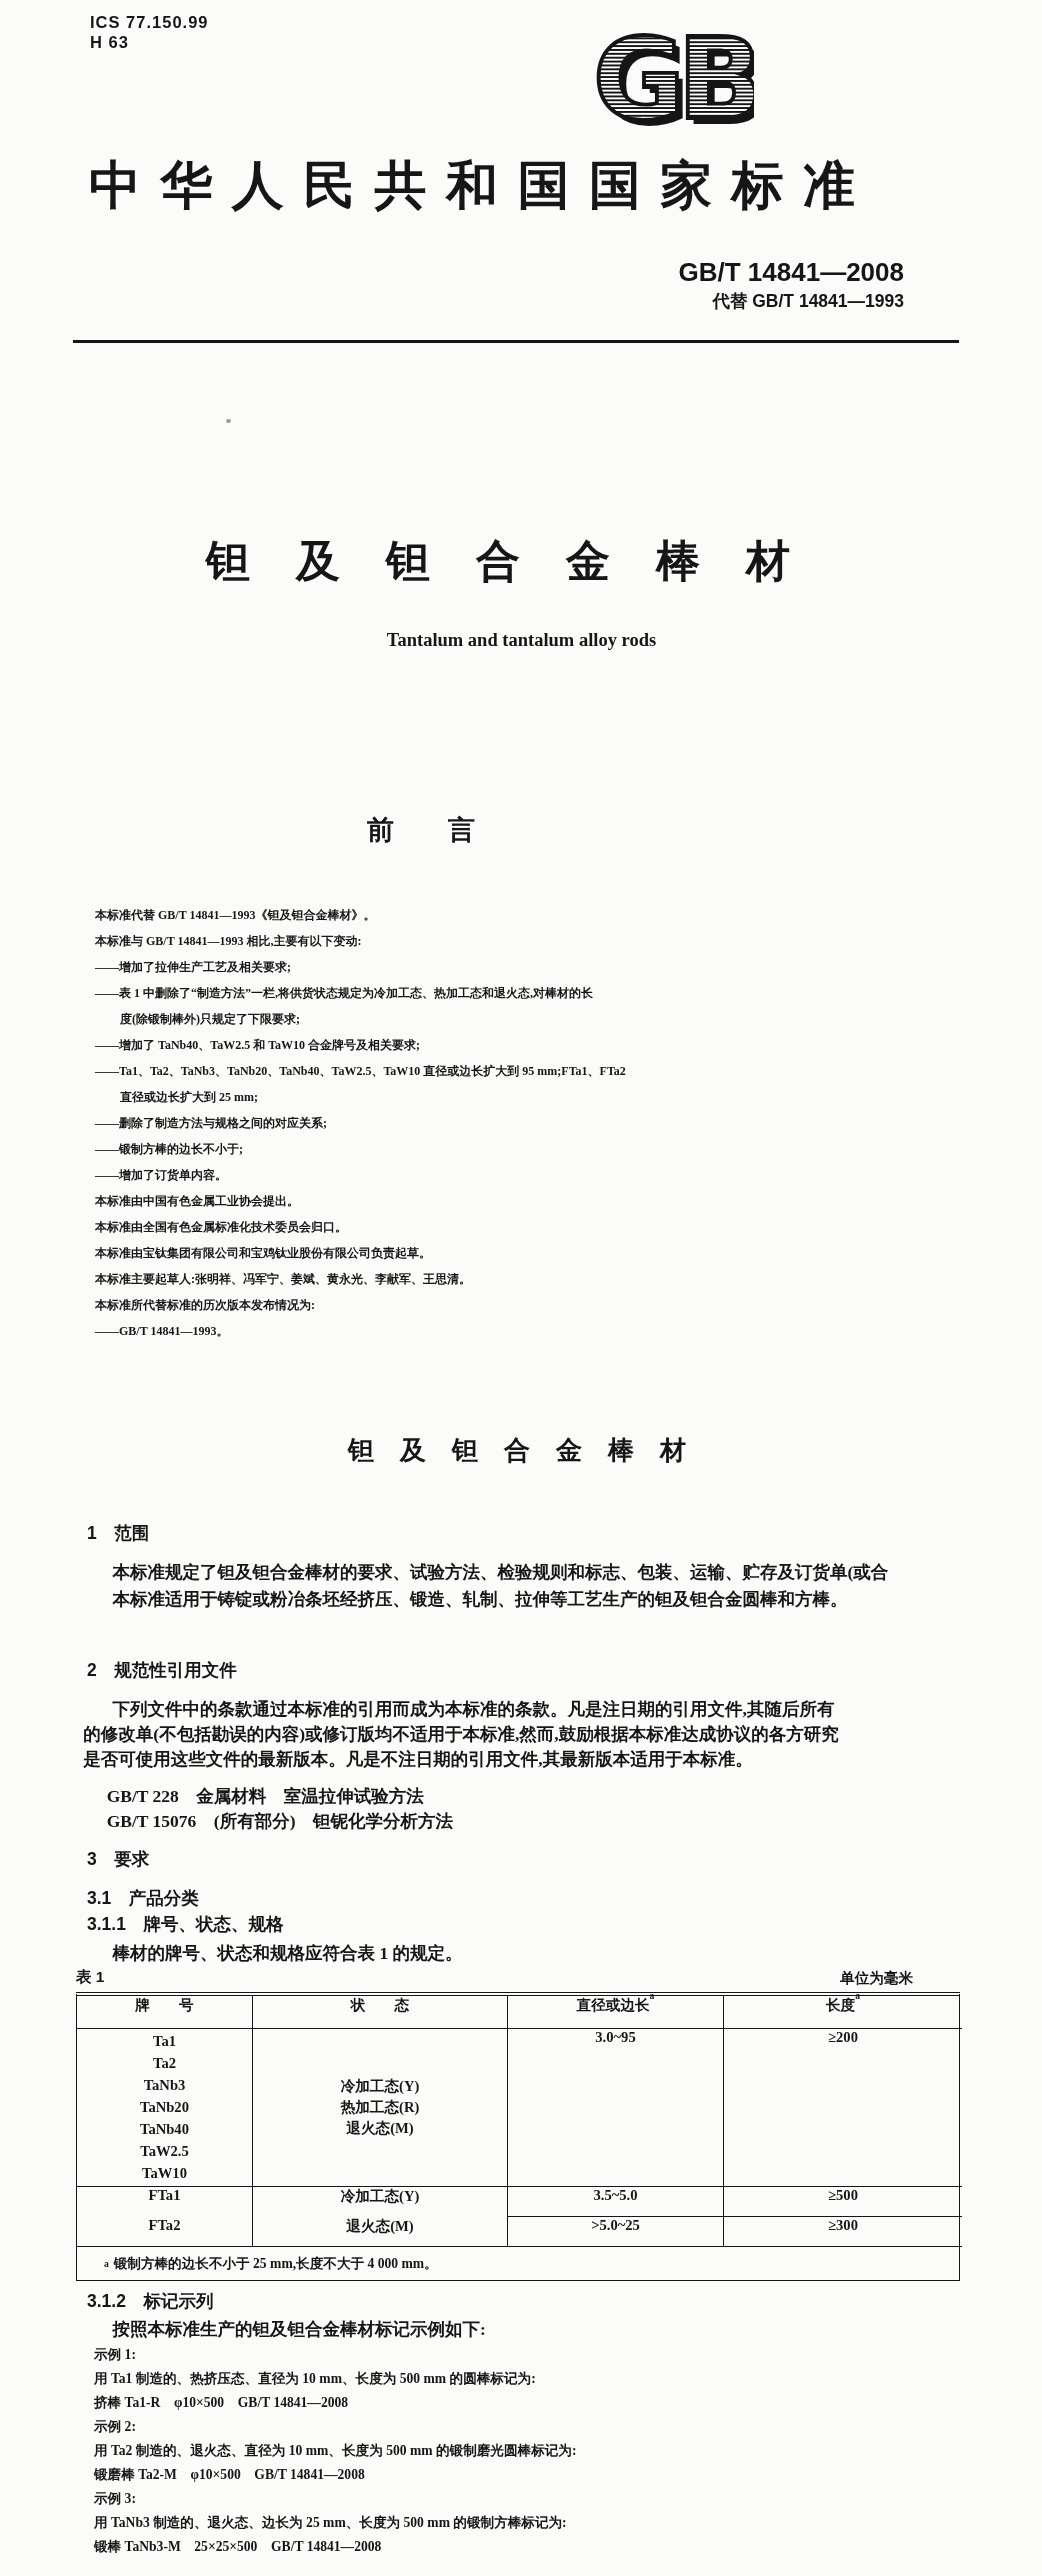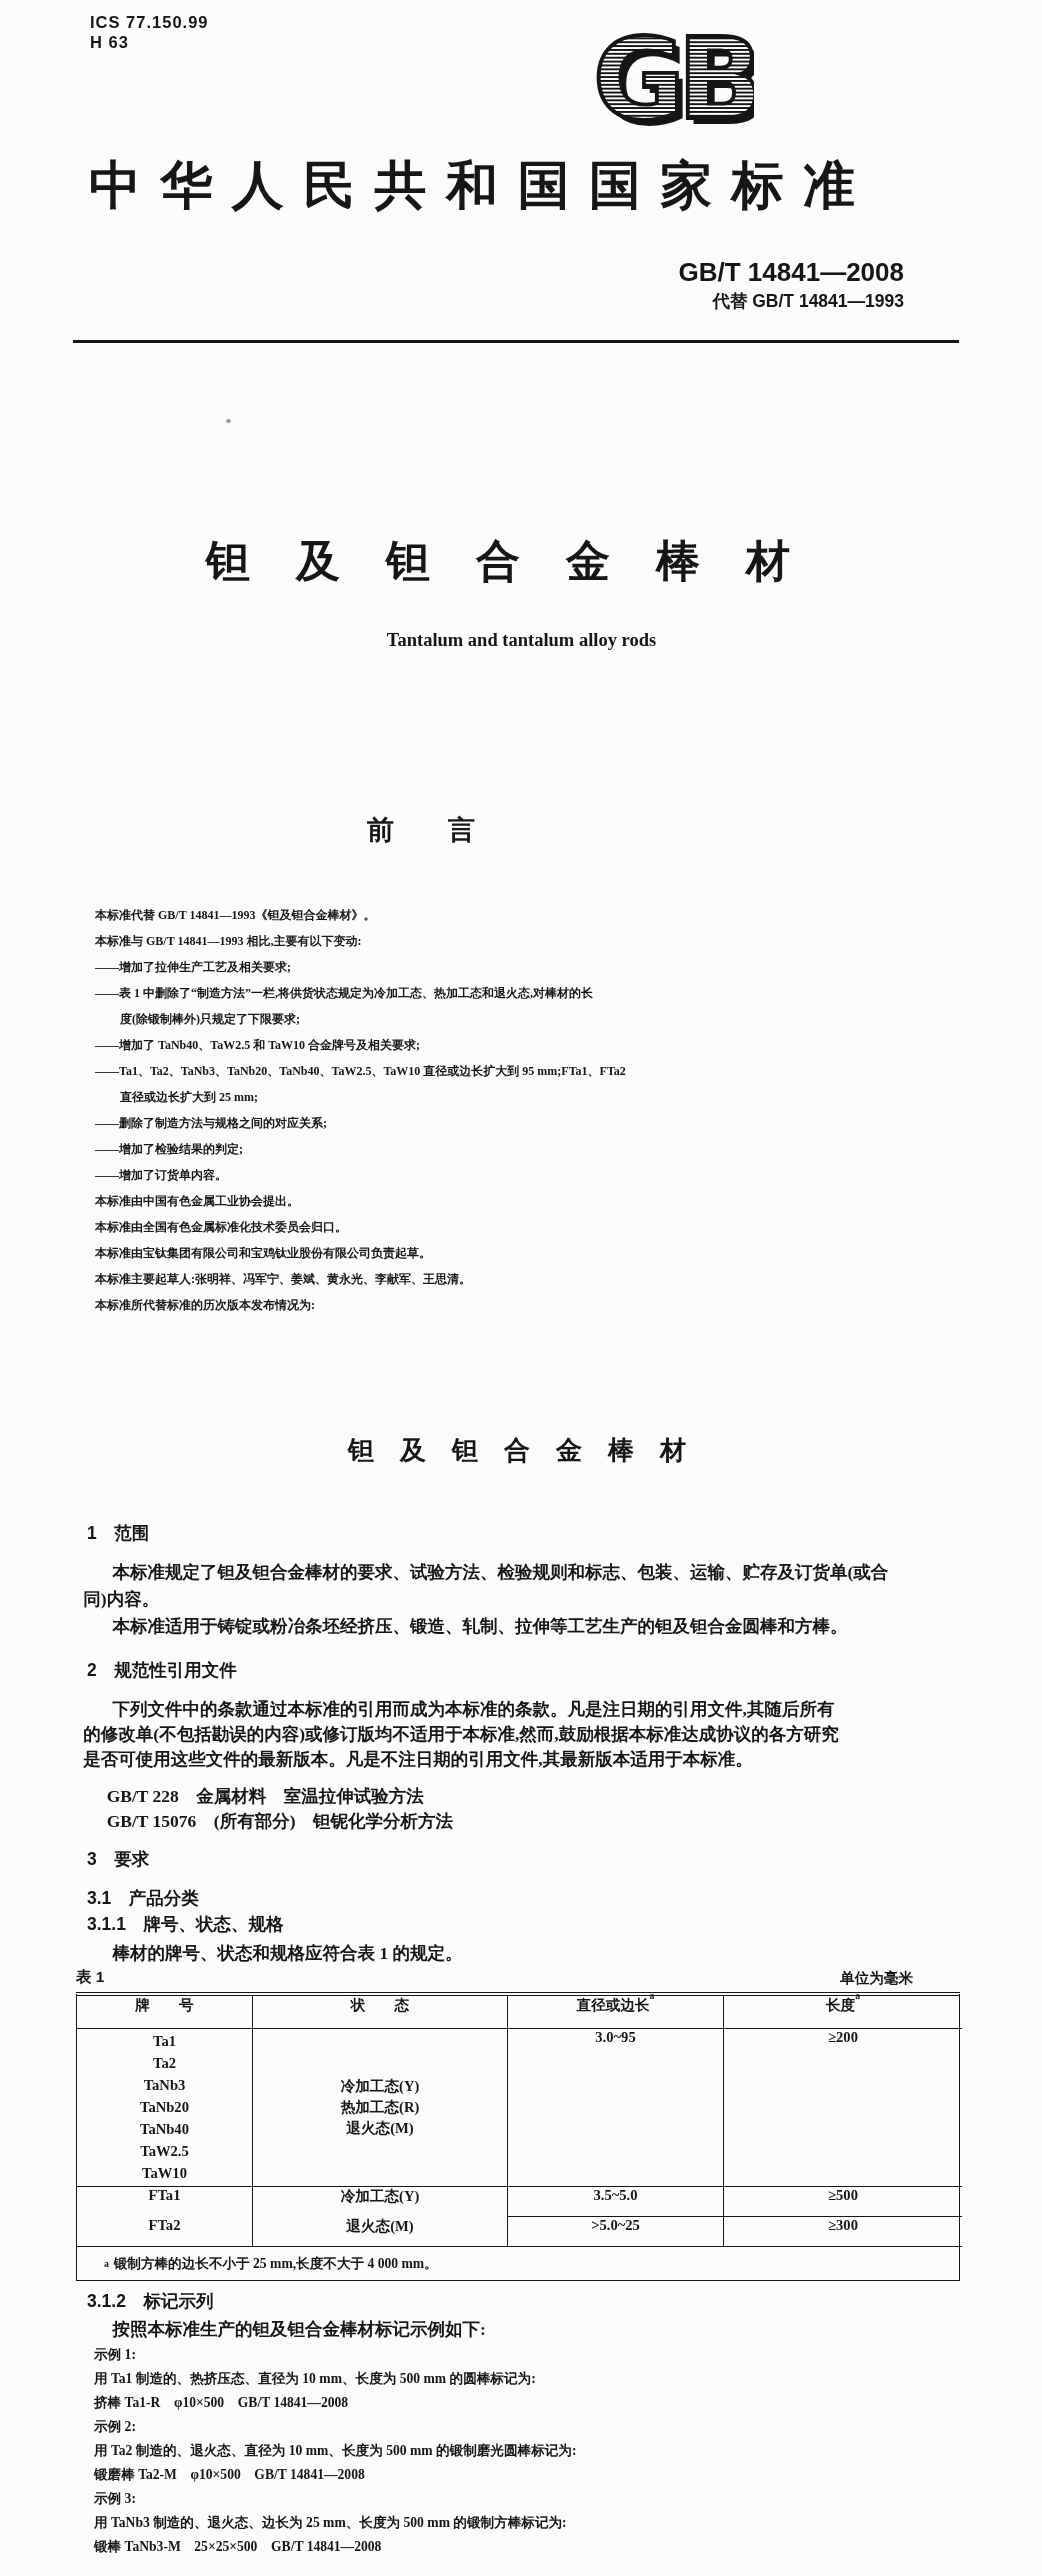--- a/index.html
+++ b/index.html
@@ -130,35 +130,35 @@
   <div class="abs fwd">
     <div>本标准代替 GB/T 14841—1993《钽及钽合金棒材》。</div>
     <div>本标准与 GB/T 14841—1993 相比,主要有以下变动:</div>
     <div>——增加了拉伸生产工艺及相关要求;</div>
     <div>——表 1 中删除了“制造方法”一栏,将供货状态规定为冷加工态、热加工态和退火态,对棒材的长</div>
     <div class="fc">度(除锻制棒外)只规定了下限要求;</div>
     <div>——增加了 TaNb40、TaW2.5 和 TaW10 合金牌号及相关要求;</div>
     <div>——Ta1、Ta2、TaNb3、TaNb20、TaNb40、TaW2.5、TaW10 直径或边长扩大到 95 mm;FTa1、FTa2</div>
     <div class="fc">直径或边长扩大到 25 mm;</div>
     <div>——删除了制造方法与规格之间的对应关系;</div>
-    <div>——增加了检验结果的判定;</div>
+    <div>——锻制方棒的边长不小于;</div>
     <div>——增加了订货单内容。</div>
     <div>本标准由中国有色金属工业协会提出。</div>
     <div>本标准由全国有色金属标准化技术委员会归口。</div>
     <div>本标准由宝钛集团有限公司和宝鸡钛业股份有限公司负责起草。</div>
     <div>本标准主要起草人:张明祥、冯军宁、姜斌、黄永光、李献军、王思清。</div>
     <div>本标准所代替标准的历次版本发布情况为:</div>
+    <div>——GB/T 14841—1993。</div>
   </div>
 
   <div class="abs body-title">钽及钽合金棒材</div>
 
   <div class="abs sec-h" style="top:1522px">1　范围</div>
   <div class="abs blk lh28" style="top:1559px">
     <div class="ind">本标准规定了钽及钽合金棒材的要求、试验方法、检验规则和标志、包装、运输、贮存及订货单(或合</div>
-    <div class="cont">同)内容。</div>
     <div class="ind">本标准适用于铸锭或粉冶条坯经挤压、锻造、轧制、拉伸等工艺生产的钽及钽合金圆棒和方棒。</div>
   </div>
 
   <div class="abs sec-h" style="top:1659px">2　规范性引用文件</div>
   <div class="abs blk lh26" style="top:1697px">
     <div class="ind">下列文件中的条款通过本标准的引用而成为本标准的条款。凡是注日期的引用文件,其随后所有</div>
     <div class="cont">的修改单(不包括勘误的内容)或修订版均不适用于本标准,然而,鼓励根据本标准达成协议的各方研究</div>
     <div class="cont">是否可使用这些文件的最新版本。凡是不注日期的引用文件,其最新版本适用于本标准。</div>
     <div class="ref refs-gap">GB/T 228　金属材料　室温拉伸试验方法</div>
     <div class="ref">GB/T 15076　(所有部分)　钽铌化学分析方法</div>

